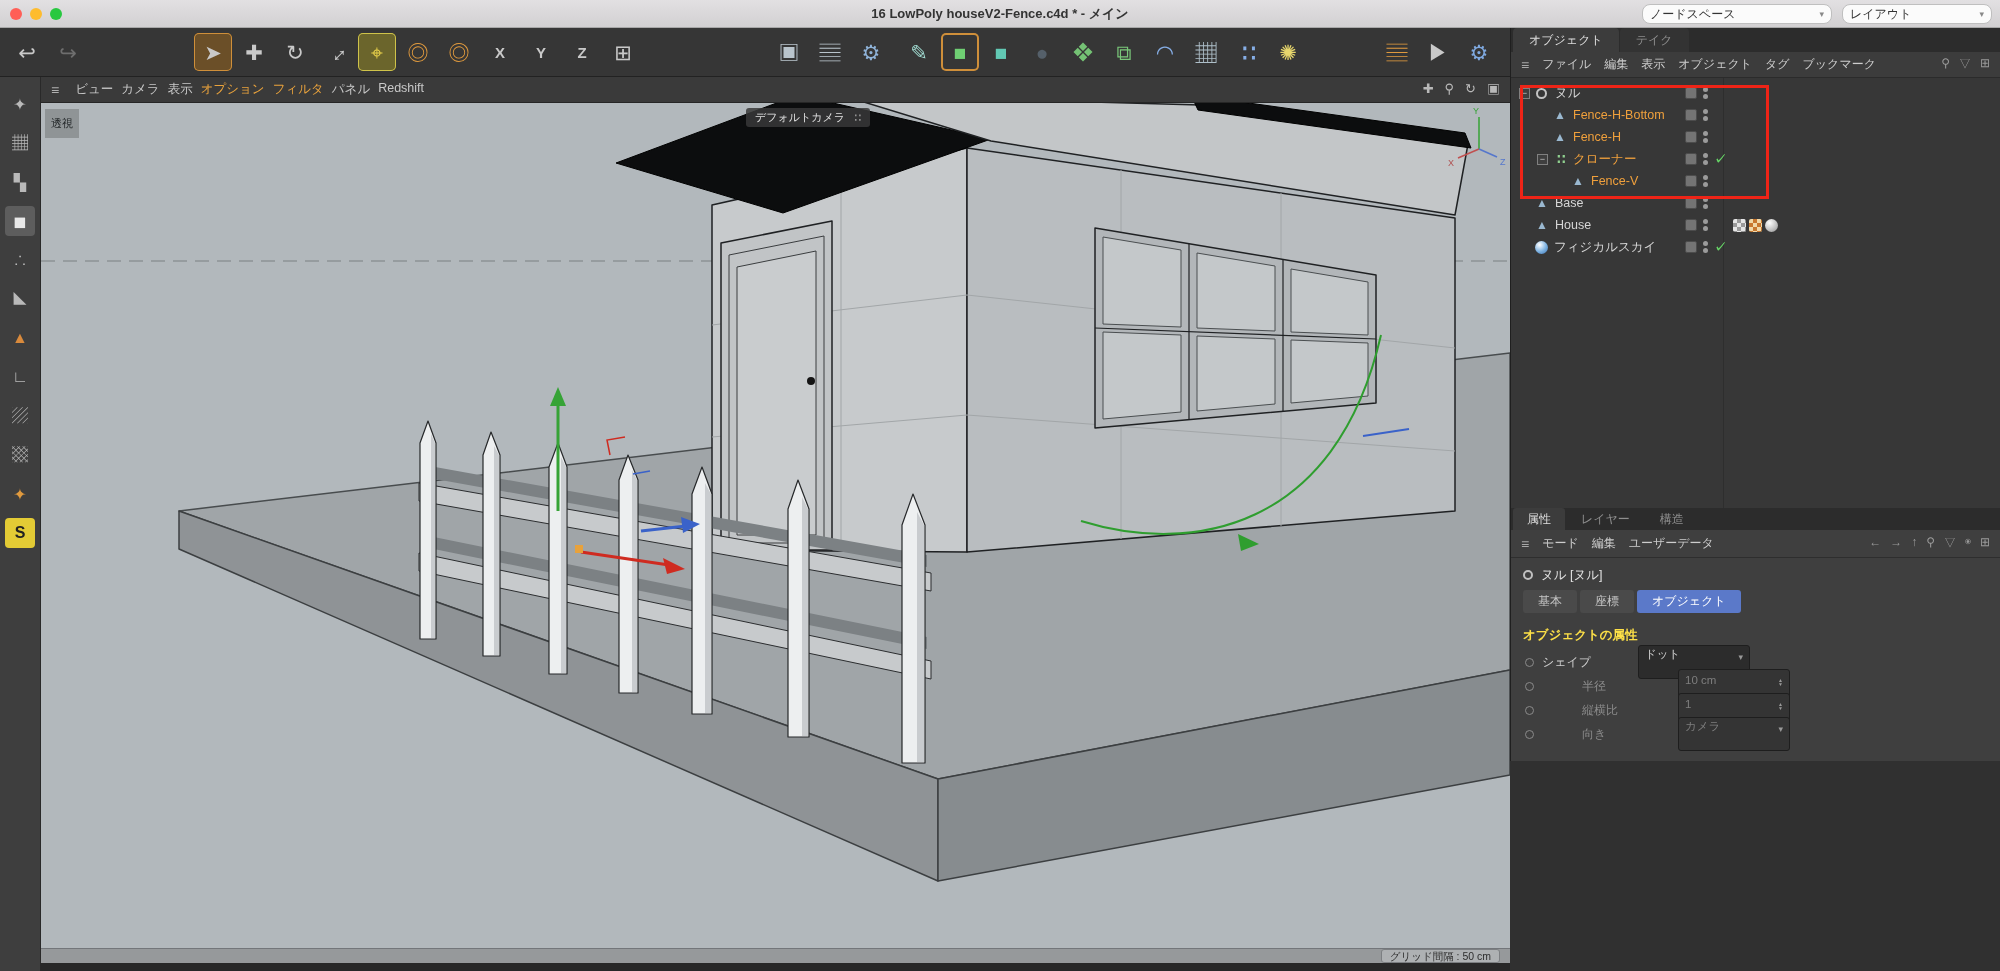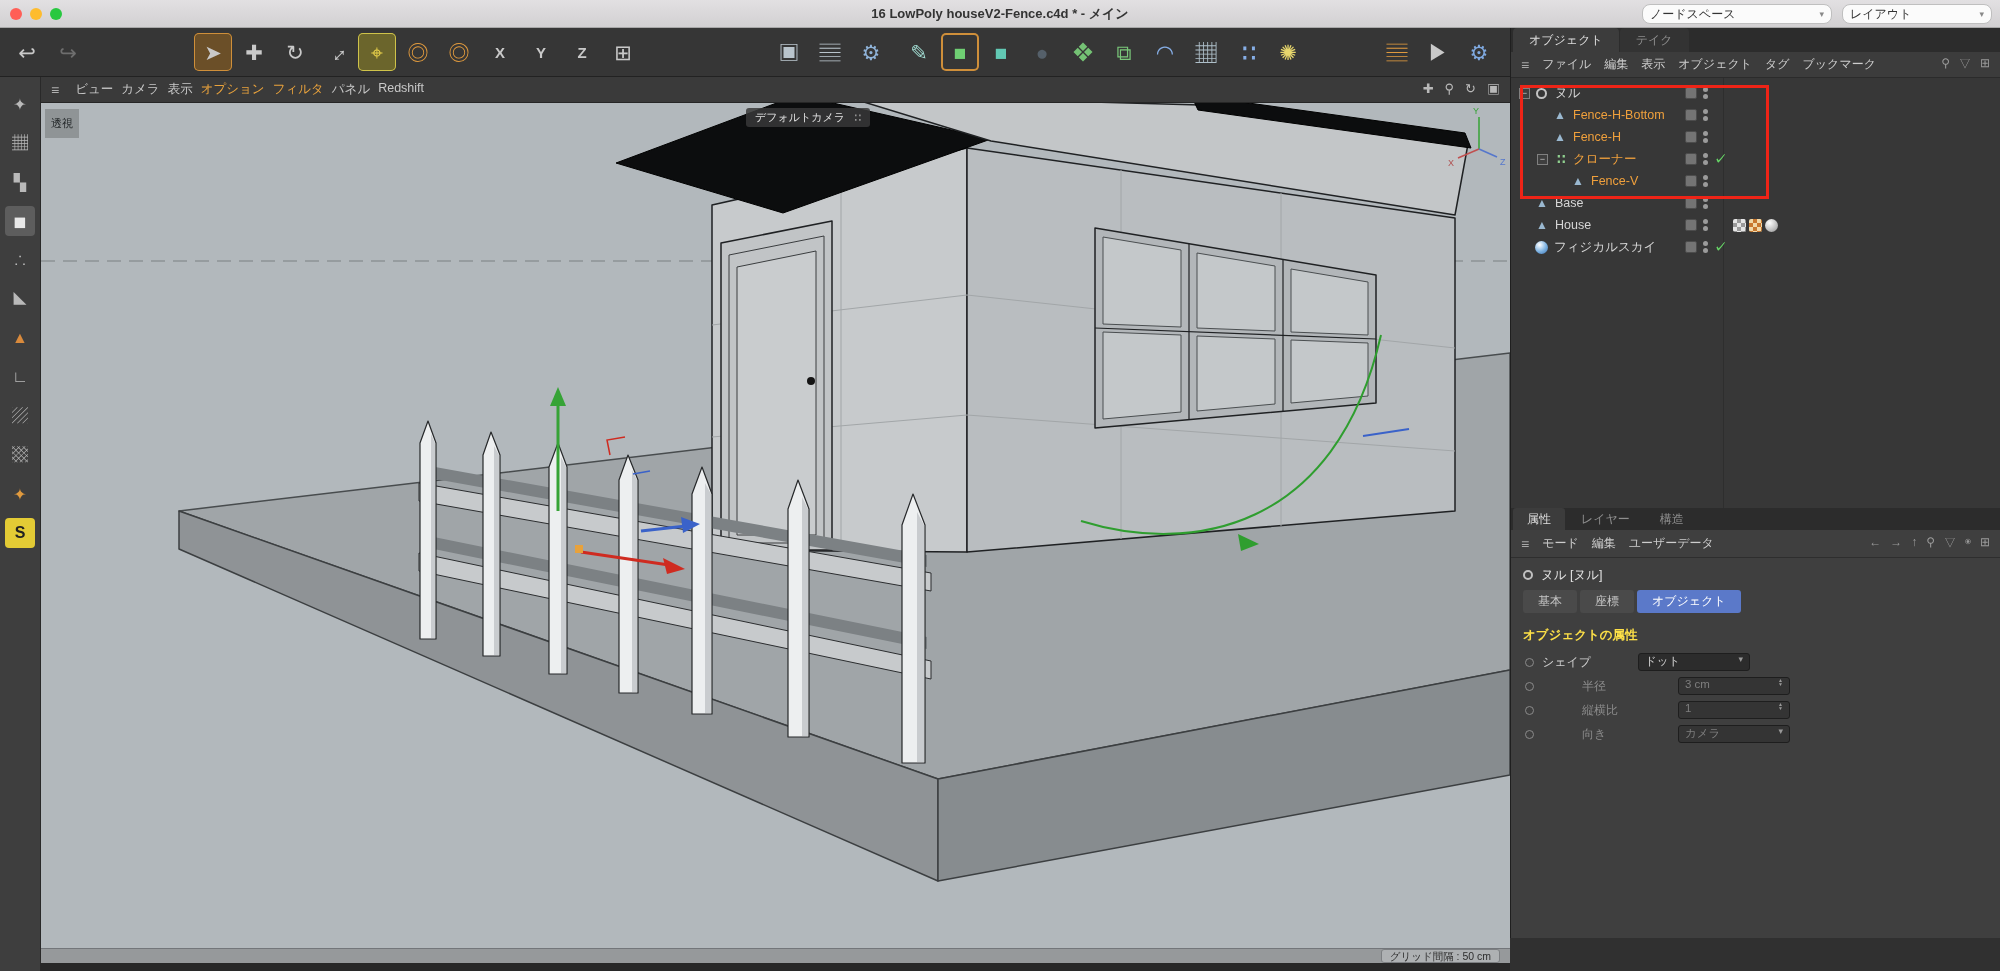--- a/index.html
+++ b/index.html
@@ -47,21 +47,21 @@
   .vp-canvas{position:relative;width:1469px;height:845px;background:#b2b8bc;overflow:hidden;}
   .vp-canvas svg{display:block;width:100%;height:100%;}
   .cam-label{position:absolute;left:705px;top:5px;background:rgba(56,56,56,.85);color:#e0e0e0;font-size:11px;padding:2px 9px;border-radius:3px;display:flex;gap:8px;align-items:center;}
   .cam-label .mini{color:#9a9a9a;font-size:10px;}
   .proj-label{position:absolute;left:4px;top:6px;background:#8f9496;color:#24282a;font-size:11px;padding:7px 6px;}
   .vp-status{height:15px;background:#96999b;border-top:1px solid #73767a;display:flex;align-items:center;justify-content:flex-end;padding-right:10px;box-sizing:border-box;}
   .grid-box{background:#aeb1b3;border:1px solid #7c7f82;border-radius:3px;font-size:10.5px;color:#2e2e2e;padding:0 8px;line-height:12px;}
   .vp-bottom{height:8px;background:#282828;}
 
   
-  .right-panel{position:absolute;left:1510px;top:28px;width:490px;height:910px;background:#3c3c3c;border-left:1px solid #1f1f1f;display:flex;flex-direction:column;box-sizing:border-box;z-index:6;}
+  .right-panel{position:absolute;left:1510px;top:28px;width:490px;height:733px;background:#3c3c3c;border-left:1px solid #1f1f1f;display:flex;flex-direction:column;box-sizing:border-box;z-index:6;}
   .om-tabs{height:24px;background:#2c2c2c;display:flex;align-items:flex-end;padding-left:2px;gap:1px;flex:none;}
   .om-tab{padding:4px 16px 3px;font-size:12px;color:#8e8e8e;background:#333;border-radius:4px 4px 0 0;}
   .om-tab.active{background:#3c3c3c;color:#dedede;}
   .om-menu{height:26px;background:#3c3c3c;border-bottom:1px solid #2b2b2b;display:flex;align-items:center;gap:13px;padding:0 10px;font-size:12px;color:#cdcdcd;flex:none;box-sizing:border-box;}
   .burger{font-size:14px;color:#a8a8a8;}
   #omitems,#attritems{display:flex;gap:13px;}
   .panel-right-icons{margin-left:auto;display:flex;gap:9px;color:#9a9a9a;font-size:12px;}
   .om-tree{height:430px;background:#373737;position:relative;padding-top:4px;box-sizing:border-box;flex:none;}
   .om-col-sep{position:absolute;left:212px;top:0;bottom:0;width:1px;background:#2e2e2e;}
   .om-row{height:22px;display:flex;align-items:center;position:relative;font-size:12.5px;color:#d6d6d6;}
@@ -92,21 +92,21 @@
   .attr-title{height:26px;display:flex;align-items:center;padding-left:12px;font-size:12.5px;color:#e2e2e2;gap:8px;}
   .oi-null-mini{width:10px;height:10px;border:2px solid #c0c0c0;border-radius:50%;box-sizing:border-box;flex:none;}
   .sec-tabs{display:flex;gap:3px;padding:2px 0 6px 12px;}
   .sec-tab{padding:3px 15px;font-size:12px;color:#c6c6c6;background:#4a4a4a;border-radius:3px;}
   .sec-tab.active{background:#5b79c9;color:#fff;}
   .attr-header{font-size:12.5px;font-weight:700;color:#fde047;padding:8px 0 6px 12px;}
   .prop-row{display:flex;align-items:center;height:24px;padding-left:14px;gap:8px;font-size:12px;}
   .anim-dot{width:9px;height:9px;border:1.5px solid #8a8a8a;border-radius:50%;box-sizing:border-box;flex:none;}
   .prop-label{width:88px;color:#cfcfcf;}
   .prop-row.disabled .prop-label{color:#8a8a8a;margin-left:40px;}
-  .ctl{width:112px;height:18px;background:#2c2c2c;border:1px solid #1e1e1e;border-radius:3px;display:flex;align-items:flex-start;justify-content:space-between;padding:0 6px;color:#d6d6d6;font-size:11.5px;box-sizing:border-box;}
+  .ctl{width:112px;height:18px;background:#2c2c2c;border:1px solid #1e1e1e;border-radius:3px;display:flex;align-items:flex-end;justify-content:space-between;padding:16px 6px;color:#d6d6d6;font-size:11.5px;box-sizing:border-box;}
   .prop-row.disabled .ctl{color:#7e7e7e;background:#343434;}
   .ctl .chev{font-size:9px;color:#999;}
   .ctl .spin{display:flex;flex-direction:column;color:#9a9a9a;font-size:5px;line-height:4px;}
 </style>
 </head>
 <body>
 
 <div class="titlebar">
   <div class="traffic">
     <span class="light red"></span>
@@ -516,21 +516,21 @@
           <div class="prop-label">シェイプ</div>
           <div class="ctl">
             <div class="ctl-val">ドット</div>
             <div class="chev">▾</div>
           </div>
         </div>
         <div class="prop-row disabled">
           <div class="anim-dot"></div>
           <div class="prop-label">半径</div>
           <div class="ctl">
-            <div class="ctl-val">3 cm</div>
+            <div class="ctl-val">10 cm</div>
             <div class="spin">
               <span>▲</span>
               <span>▼</span>
             </div>
           </div>
         </div>
         <div class="prop-row disabled">
           <div class="anim-dot"></div>
           <div class="prop-label">縦横比</div>
           <div class="ctl">

